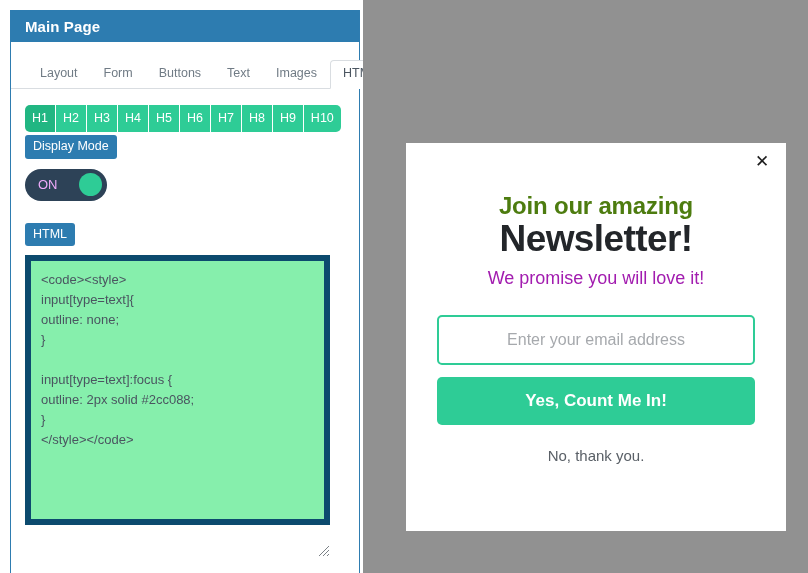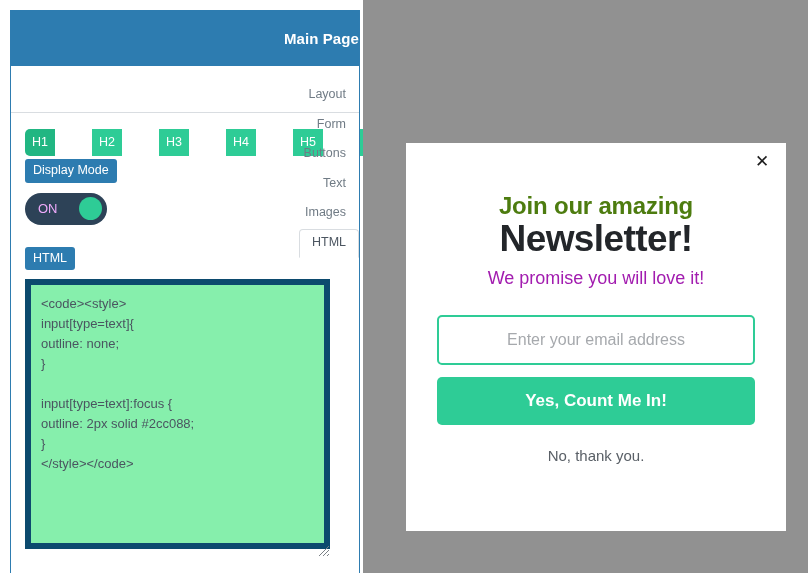--- a/index.html
+++ b/index.html
@@ -26,46 +26,44 @@
     top: 10px;
     width: 350px;
     height: 563px;
     background: #ffffff;
     border-left: 1px solid #2e7cb0;
     border-right: 1px solid #2e7cb0;
     box-sizing: border-box;
   }
 
   .panel-header {
-    height: 56px;
+    height: 32px;
     background: #2d7cb0;
     color: #ffffff;
     display: flex;
     align-items: center;
     padding-left: 14px;
     box-sizing: border-box;
-    justify-content: flex-end;
   }
   .panel-header-title {
     font-size: 15px;
     font-weight: bold;
     letter-spacing: 0.1px;
   }
 
   
   .tabs {
     position: relative;
     margin: 14px 0 0 0;
     padding-left: 16px;
     height: 33px;
     box-sizing: border-box;
     border-bottom: 1px solid #d9dde1;
     display: flex;
     align-items: flex-end;
-    flex-direction: column;
   }
   .tab {
     font-size: 12.5px;
     color: #707b85;
     padding: 6px 12px 9px 12px;
     line-height: 1;
     position: relative;
     top: 1px;
     box-sizing: border-box;
     border: 1px solid transparent;
@@ -80,21 +78,20 @@
     border: 1px solid #d9dde1;
     border-bottom: 1px solid #ffffff;
   }
 
   
   .hgroup {
     margin: 16px 0 0 14px;
     display: inline-flex;
     border-radius: 5px;
     overflow: hidden;
-    gap: 36px;
   }
   .hbtn {
     background: #2ecc96;
     color: #ffffff;
     font-size: 12.5px;
     padding: 6px 7px 7px 7px;
     min-width: 16px;
     text-align: center;
     border-right: 1px solid #ffffff;
     box-sizing: border-box;

